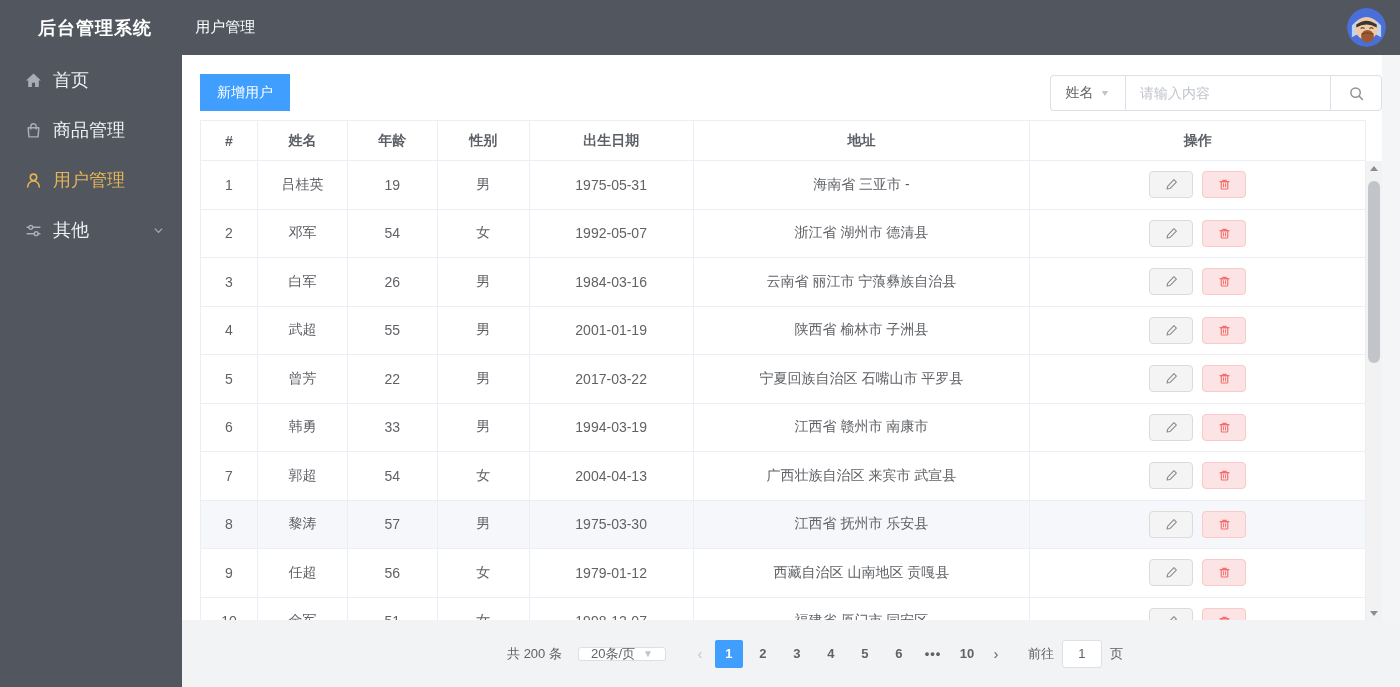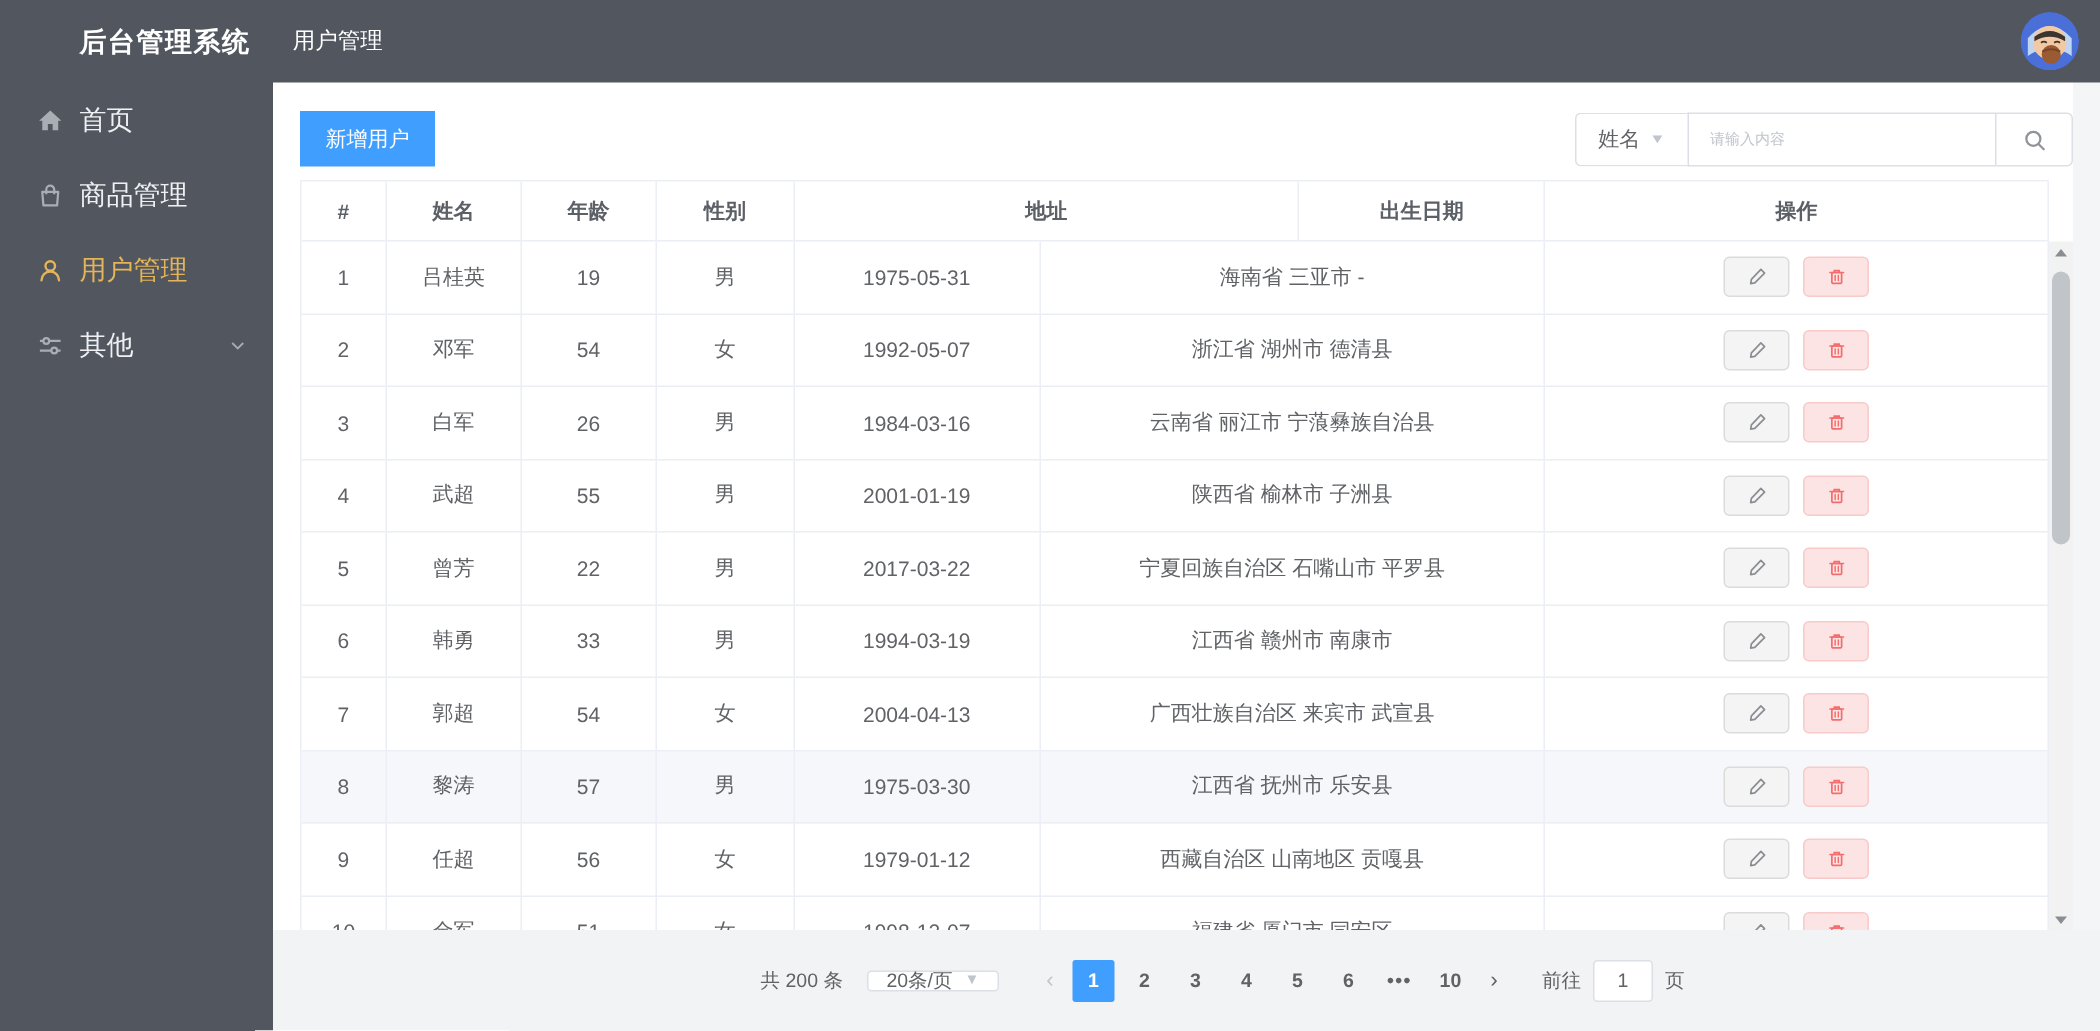--- a/index.html
+++ b/index.html
@@ -1,21 +1,21 @@
 <!DOCTYPE html>
 <html><head>
 <meta charset="utf-8">
 <style>
   * { margin:0; padding:0; box-sizing:border-box; }
   html,body { width:1400px; height:687px; overflow:hidden; }
   body { font-family:"Liberation Sans", sans-serif; background:#fff; position:relative; color:#606266; }
 
   
   .sidebar { position:absolute; left:0; top:0; width:182px; height:687px; background:#51565F; z-index:2; }
-  .logo { height:55px; display:flex; align-items:center; padding-left:53px; color:#fff;
+  .logo { height:55px; display:flex; align-items:center; padding-left:38px; color:#fff;
           font-size:18px; font-weight:bold; letter-spacing:1px; }
   .side-item { height:50px; display:flex; align-items:center; padding:0 18px 0 24px;
                color:#Eef0f3; font-size:18px; cursor:pointer; }
   .side-item .s-icon { width:18px; height:18px; margin-right:11px; display:inline-flex;
                        align-items:center; justify-content:center; }
   .side-item.active { color:#E4B457; }
   .side-item .chev { margin-left:auto; opacity:.75; }
 
   
   .header { position:absolute; left:182px; top:0; width:1218px; height:55px; background:#51565F; z-index:1;
@@ -32,21 +32,21 @@
   .add-btn { position:absolute; left:18px; top:19px; width:90px; height:37px; background:#409EFF;
              color:#fff; font-size:14px; border:none; border-radius:0; cursor:pointer;
              font-family:"Liberation Sans", sans-serif; }
 
   .search-group { position:absolute; top:20px; left:868px; height:36px; display:flex; font-size:14px; }
   .search-select { width:75px; height:36px; border:1px solid #DCDFE6; border-right:none;
                    border-radius:4px 0 0 4px; background:#fff; display:flex; align-items:center;
                    justify-content:center; gap:6px; color:#606266; cursor:pointer; }
   .search-select .sel-chev { color:#C0C4CC; font-size:11px; transform:scaleY(.8); }
   .search-input { width:205px; height:36px; border:1px solid #DCDFE6; border-right:none; padding:0 14px;
-                  font-size:10px; color:#606266; outline:none; font-family:"Liberation Sans", sans-serif; }
+                  font-size:14px; color:#606266; outline:none; font-family:"Liberation Sans", sans-serif; }
   .search-input::placeholder { color:#C0C4CC; }
   .search-btn { width:52px; height:36px; border:1px solid #DCDFE6; background:#fff;
                 border-radius:0 4px 4px 0; cursor:pointer; display:flex; align-items:center; justify-content:center; }
 
   
   .table-wrap { position:absolute; left:18px; top:65px; width:1166px; height:500px; overflow:hidden;
                 border-top:1px solid #EBEEF5; border-left:1px solid #EBEEF5; background:#fff; font-size:14px; }
   .trow, .thead { display:flex; }
   .thead { height:40px; }
   .thead .td { font-weight:bold; color:#5B5F66; }
@@ -178,22 +178,22 @@
       </svg>
     </button>
   </div>
 
   <div class="table-wrap">
     <div class="thead" id="thead">
         <div class="td c1">#</div>
         <div class="td c2">姓名</div>
         <div class="td c3">年龄</div>
         <div class="td c4">性别</div>
+        <div class="td c5">出生日期</div>
         <div class="td c6">地址</div>
-        <div class="td c5">出生日期</div>
         <div class="td c7">操作</div>
       </div>
     <div id="tbody">
         <div class="trow">
     <div class="td c1">1</div>
     <div class="td c2">吕桂英</div>
     <div class="td c3">19</div>
     <div class="td c4">男</div>
     <div class="td c5">1975-05-31</div>
     <div class="td c6">海南省 三亚市 -</div>

